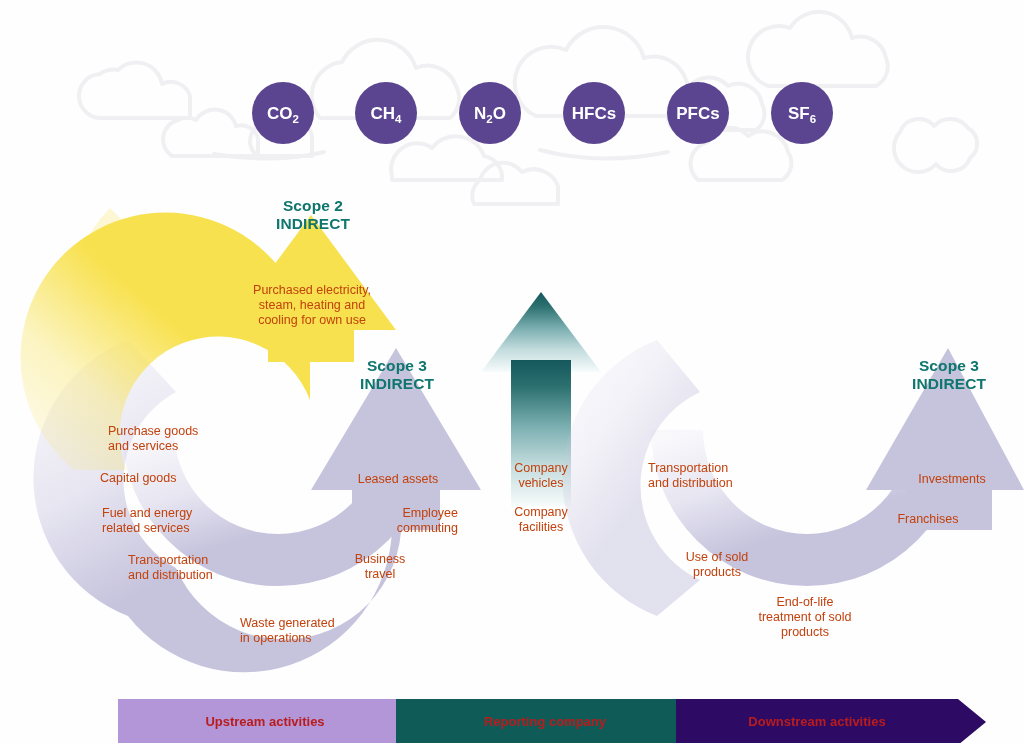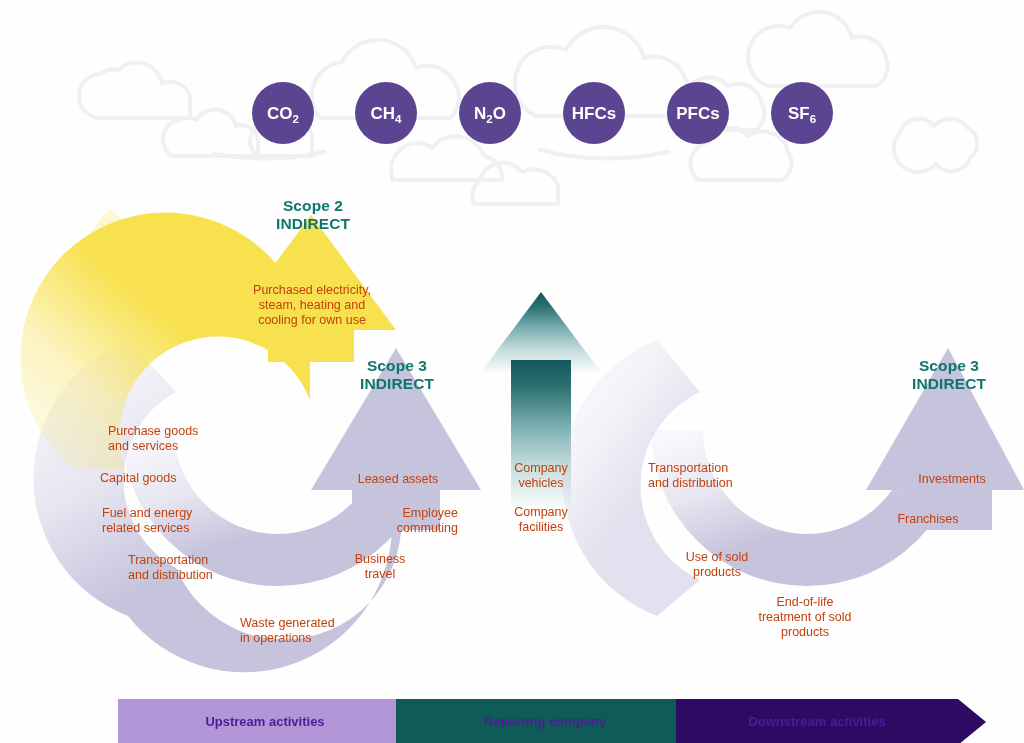--- a/index.html
+++ b/index.html
@@ -19,21 +19,21 @@
     font-weight:bold;font-size:15.5px;line-height:18px;letter-spacing:.1px;
   }
 
   .gas-text{
     fill:#ffffff;font-family:"Liberation Sans","DejaVu Sans",sans-serif;
     font-weight:bold;font-size:17px;
   }
   .gas-sub{font-size:11.5px;}
 
   .band-text{
-    position:absolute;color:#4c1d95;font-weight:bold;font-size:13px;
+    position:absolute;color:#b91c1c;font-weight:bold;font-size:13px;
     text-align:center;white-space:nowrap;
   }
 </style>
 </head>
 <body>
 
 <div id="stage">
 
   <svg id="art" viewBox="0 0 1024 743">
     <defs>

